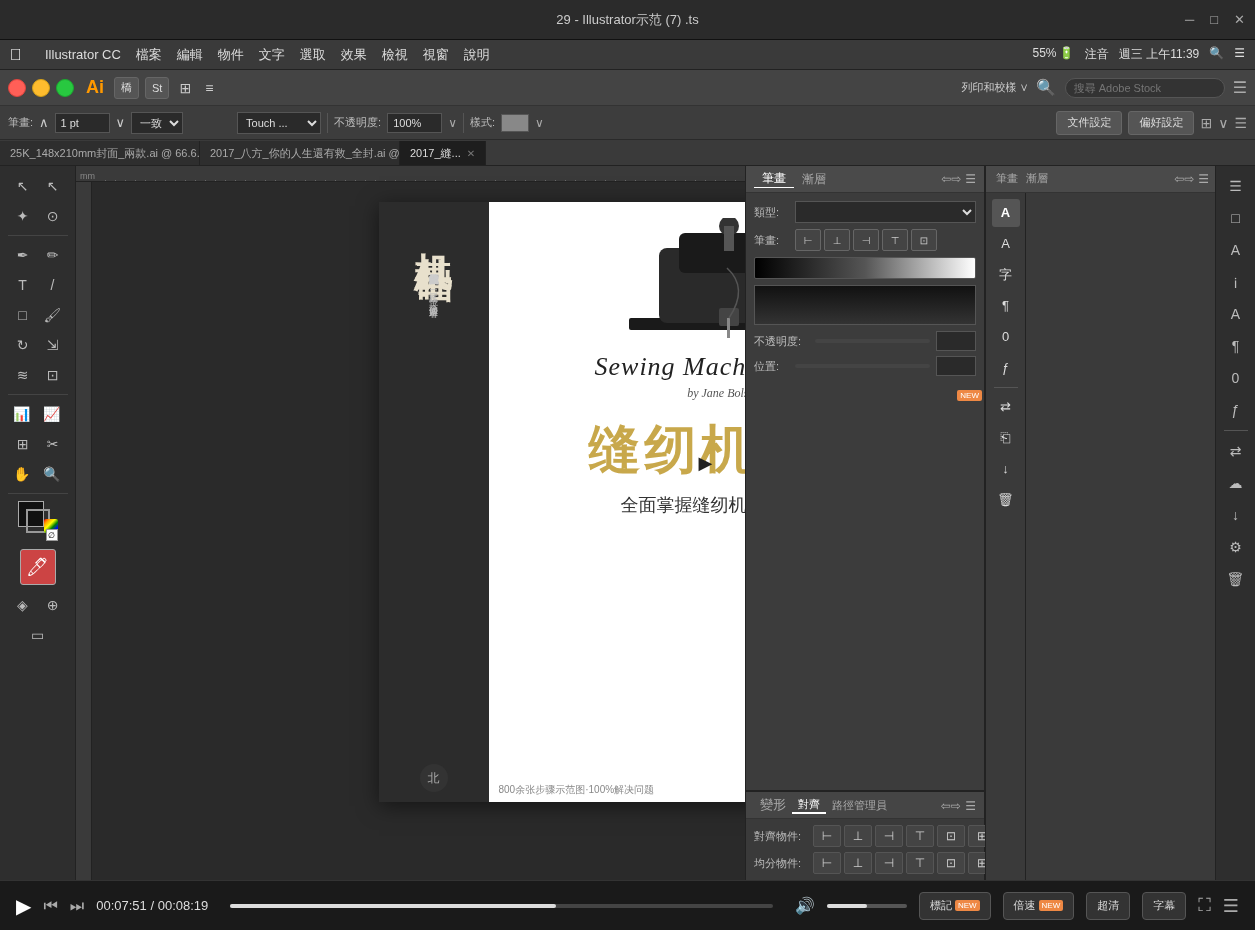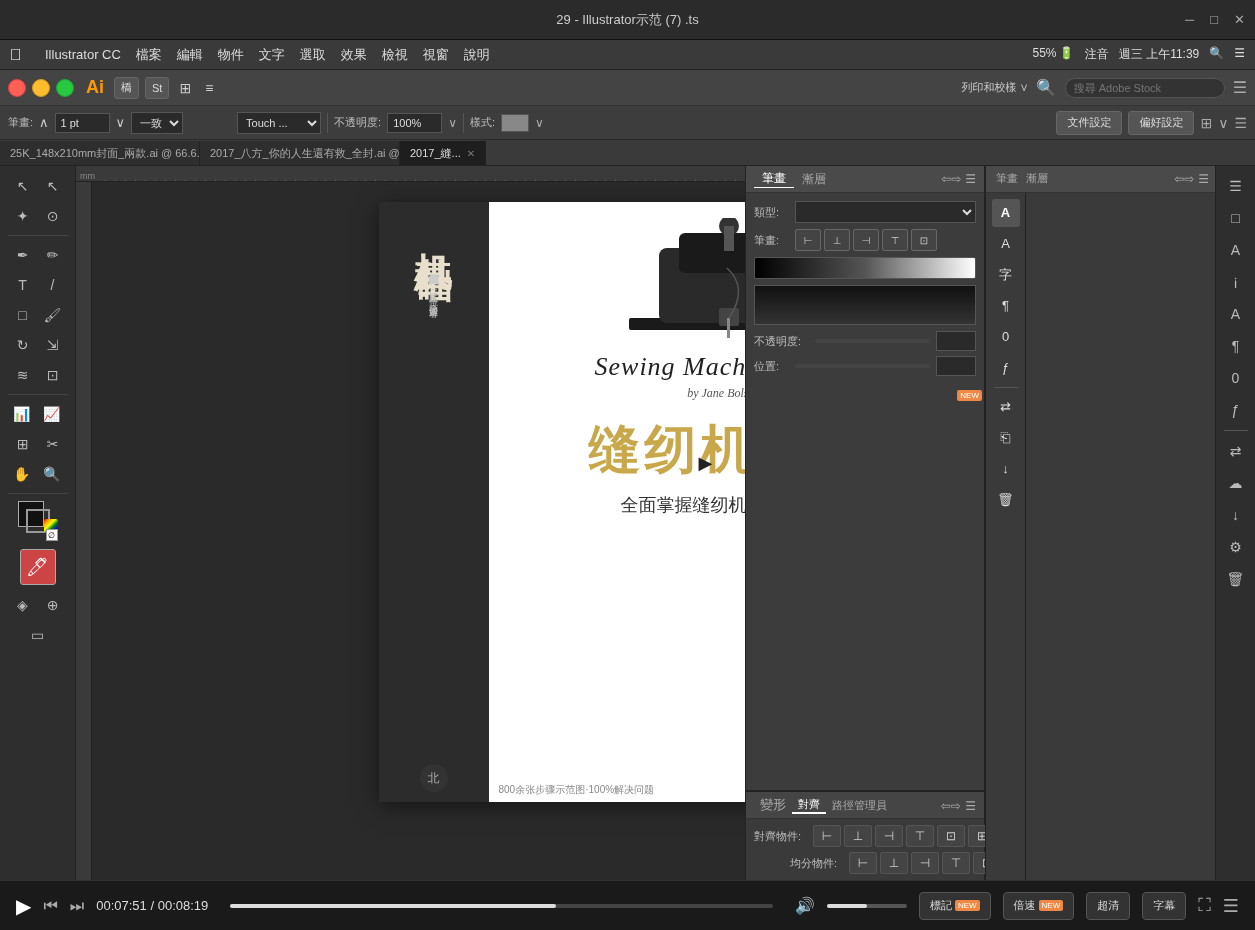--- a/index.html
+++ b/index.html
@@ -418,21 +418,21 @@
           <div style="display:flex;gap:3px;">
             <div style="width:28px;height:22px;background:#444;border:1px solid #555;color:#ccc;font-size:12px;display:flex;align-items:center;justify-content:center;border-radius:2px;cursor:pointer;">⊢</div>
             <div style="width:28px;height:22px;background:#444;border:1px solid #555;color:#ccc;font-size:12px;display:flex;align-items:center;justify-content:center;border-radius:2px;cursor:pointer;">⊥</div>
             <div style="width:28px;height:22px;background:#444;border:1px solid #555;color:#ccc;font-size:12px;display:flex;align-items:center;justify-content:center;border-radius:2px;cursor:pointer;">⊣</div>
             <div style="width:28px;height:22px;background:#444;border:1px solid #555;color:#ccc;font-size:12px;display:flex;align-items:center;justify-content:center;border-radius:2px;cursor:pointer;">⊤</div>
             <div style="width:28px;height:22px;background:#444;border:1px solid #555;color:#ccc;font-size:12px;display:flex;align-items:center;justify-content:center;border-radius:2px;cursor:pointer;">⊡</div>
             <div style="width:28px;height:22px;background:#444;border:1px solid #555;color:#ccc;font-size:12px;display:flex;align-items:center;justify-content:center;border-radius:2px;cursor:pointer;">⊞</div>
           </div>
         </div>
 
-        <div style="display:flex;align-items:center;gap:4px;margin-left:36px;">
+        <div style="display:flex;align-items:center;gap:4px;">
           <span style="color:#bbb;font-size:11px;min-width:55px;">均分物件:</span>
           <div style="display:flex;gap:3px;">
             <div style="width:28px;height:22px;background:#444;border:1px solid #555;color:#ccc;font-size:12px;display:flex;align-items:center;justify-content:center;border-radius:2px;cursor:pointer;">⊢</div>
             <div style="width:28px;height:22px;background:#444;border:1px solid #555;color:#ccc;font-size:12px;display:flex;align-items:center;justify-content:center;border-radius:2px;cursor:pointer;">⊥</div>
             <div style="width:28px;height:22px;background:#444;border:1px solid #555;color:#ccc;font-size:12px;display:flex;align-items:center;justify-content:center;border-radius:2px;cursor:pointer;">⊣</div>
             <div style="width:28px;height:22px;background:#444;border:1px solid #555;color:#ccc;font-size:12px;display:flex;align-items:center;justify-content:center;border-radius:2px;cursor:pointer;">⊤</div>
             <div style="width:28px;height:22px;background:#444;border:1px solid #555;color:#ccc;font-size:12px;display:flex;align-items:center;justify-content:center;border-radius:2px;cursor:pointer;">⊡</div>
             <div style="width:28px;height:22px;background:#444;border:1px solid #555;color:#ccc;font-size:12px;display:flex;align-items:center;justify-content:center;border-radius:2px;cursor:pointer;">⊞</div>
           </div>
         </div>

